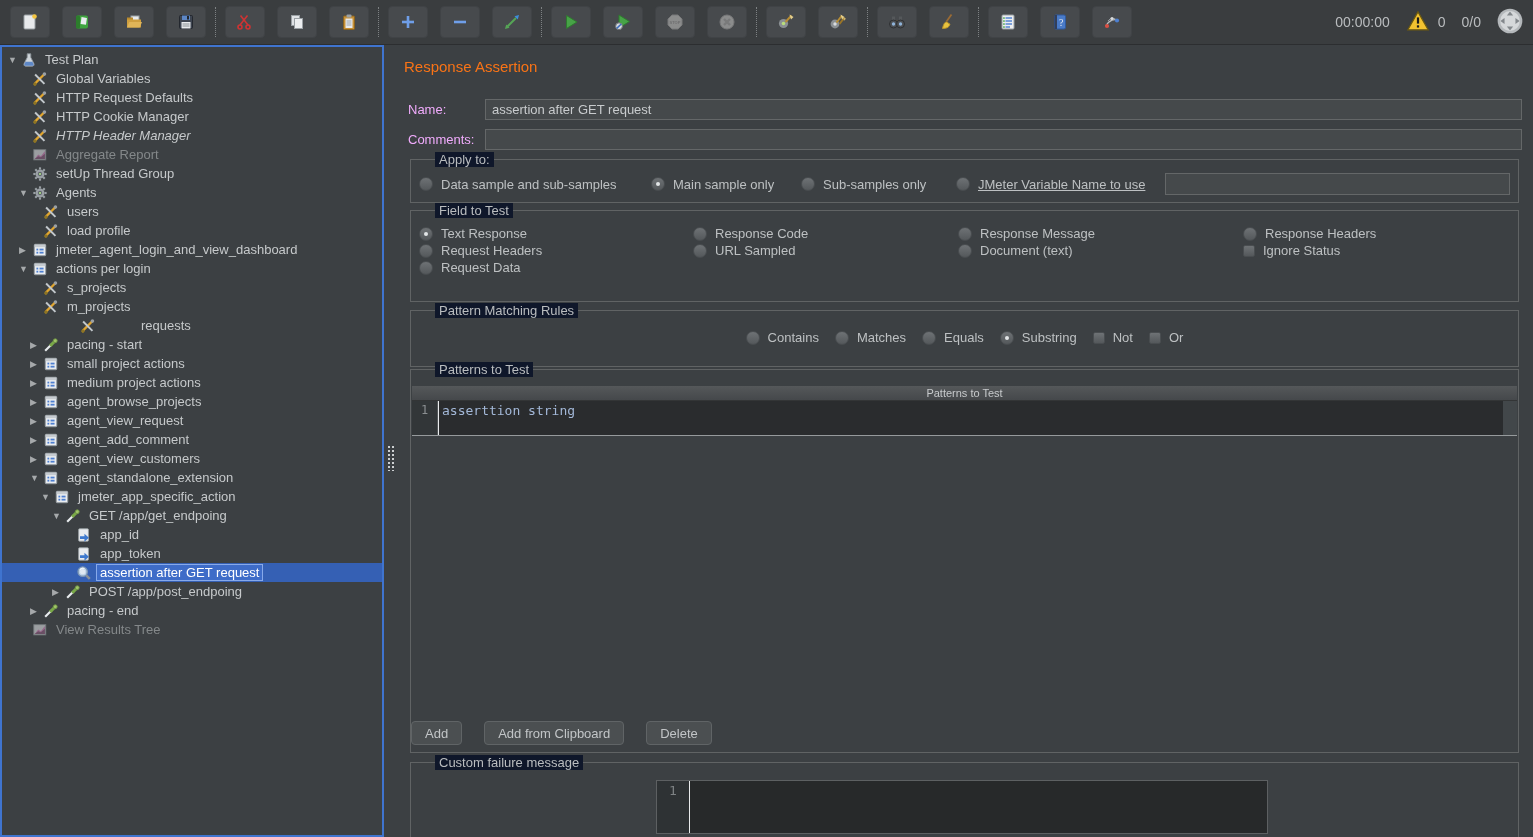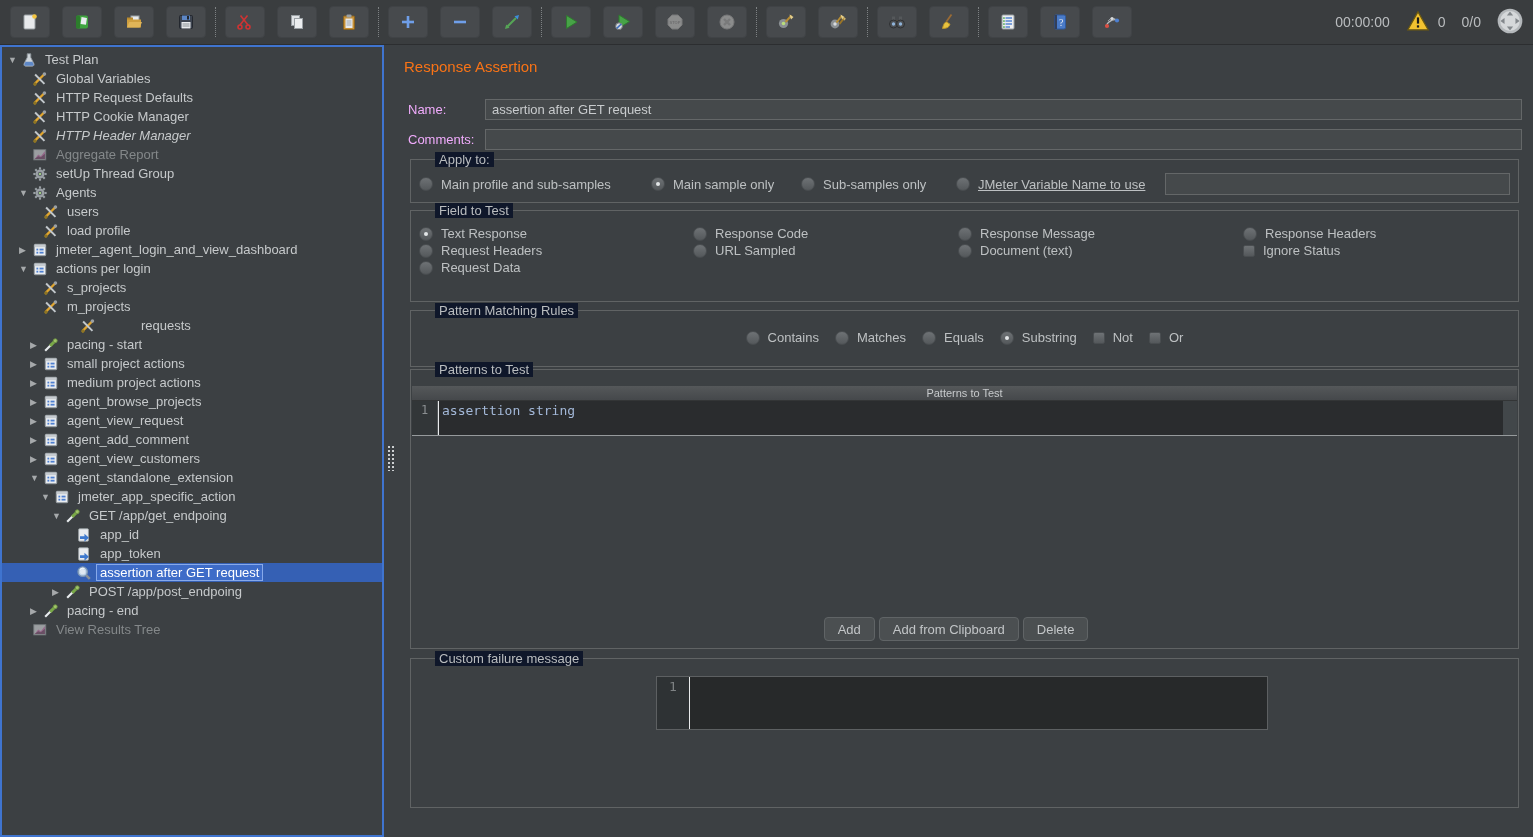--- a/index.html
+++ b/index.html
@@ -87,40 +87,40 @@
   .apply-row .opt { flex:none; }
   .apply-row .w1{width:232px;} .apply-row .w2{width:150px;} .apply-row .w3{width:155px;} .apply-row .w4{width:205px;text-decoration:underline;}
   .apply-row .text-field { height:22px; }
 
   .gb-field { height:92px; margin-bottom:8px; padding:15px 8px 0 8px; }
   .field-grid { display:grid; grid-template-columns:274px 265px 285px auto; row-gap:2px; }
 
   .gb-rules { height:57px; margin-bottom:2px; padding:19px 8px 0 8px; }
   .rules-row { display:flex; align-items:center; justify-content:center; gap:16px; }
 
-  .gb-patterns { height:280px; margin-bottom:9px; padding:16px 1px 0 1px; }
+  .gb-patterns { height:384px; margin-bottom:9px; padding:16px 1px 0 1px; }
   .ptable { border-bottom:1px solid #969a9c; position:relative; }
   .ptable-header {
     height:15px; line-height:15px; text-align:center; font-size:11px; color:#c7cacc;
     background:linear-gradient(#55585a,#45484b); border-bottom:1px solid #333536;
   }
   .ptable-row { height:34px; background:#2a2c2e; display:flex; align-items:stretch; position:relative; }
   .ptable-row .gutter {
     width:26px; flex:none; background:#323638; color:#8b8f91;
     font-family:"DejaVu Sans Mono",monospace; font-size:12px;
     display:flex; align-items:flex-start; justify-content:center; padding-top:2px;
     border-right:1px solid #54585a;
   }
   .ptable-row .caret { width:1px; background:#e9ebec; flex:none; }
   .ptable-row .p-text {
     font-family:"DejaVu Sans Mono",monospace; font-size:13px; color:#a3b8d8;
     padding:2px 0 0 3px; white-space:pre;
   }
   .ptable-row .p-scroll { position:absolute; right:0; top:0; width:14px; height:34px; background:#42474a; }
-  .pattern-buttons { position:absolute; left:0; right:17px; bottom:7px; display:flex; justify-content:center; gap:4px; }
+  .pattern-buttons { position:absolute; left:0; right:17px; bottom:7px; display:flex; justify-content:flex-start; gap:22px; }
   .btn {
     height:24px; background:#4b4f51; border:1px solid #606466; border-radius:4px;
     color:#c2c5c7; font-size:13px; padding:0 13px; font-family:"Liberation Sans",sans-serif;
   }
 
   .gb-custom { height:150px; padding:17px 0 0 0; }
   .cf-editor {
     margin-left:245px; width:612px; height:54px; border:1px solid #5d6062;
     display:flex; align-items:stretch;
   }
@@ -830,21 +830,21 @@
   <div class="form-row">
     <span class="f-label">Comments:</span>
     <input class="text-field" value="" style="">
   </div>
 
   <div class="groupbox gb-apply">
     <span class="legend">Apply to:</span>
     <div class="apply-row" id="apply-options">
         <span class="opt w1">
           <span class="radio"></span>
-          <span>Main profile and sub-samples</span>
+          <span>Data sample and sub-samples</span>
         </span>
         <span class="opt w2">
           <span class="radio sel"></span>
           <span>Main sample only</span>
         </span>
         <span class="opt w3">
           <span class="radio"></span>
           <span>Sub-samples only</span>
         </span>
         <span class="opt w4">

